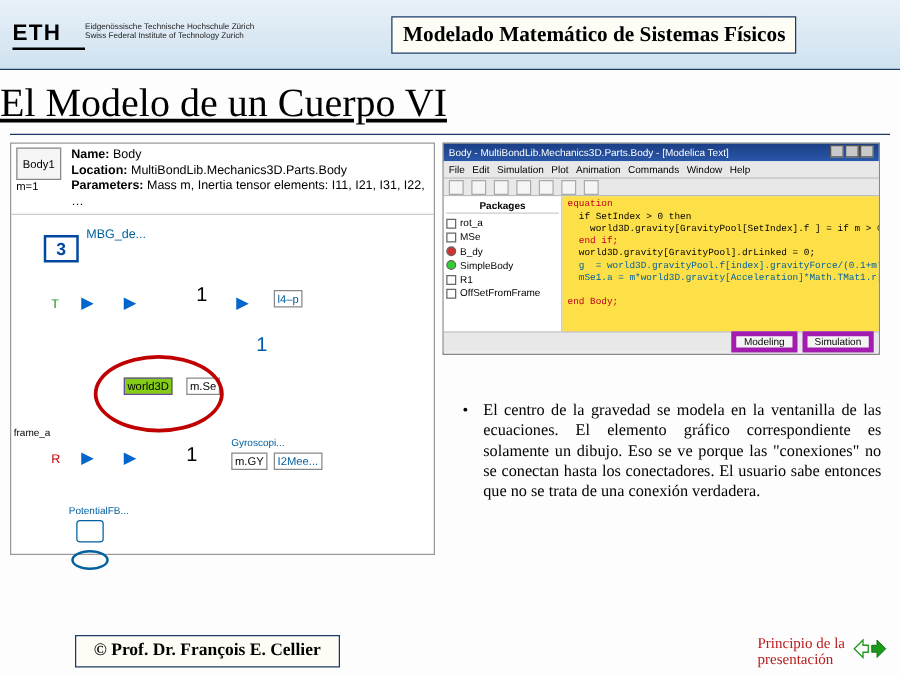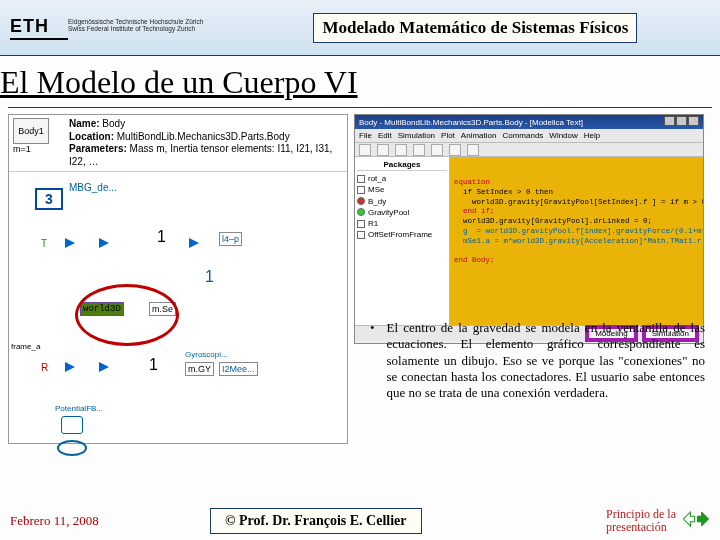--- a/index.html
+++ b/index.html
@@ -45,48 +45,48 @@
   }
   .left-panel {
     width: 340px;
     border: 1px solid #999;
     height: 330px;
     position: relative;
     background: #fff;
     font-family: Arial, sans-serif;
     font-size: 10px;
   }
-  .lp-header { padding: 3px 4px; border-bottom: 1px solid #ccc; display: flex; gap: 20px; }
+  .lp-header { padding: 3px 4px; border-bottom: 1px solid #ccc; display: flex; gap: 8px; }
   .lp-body-icon { width: 36px; height: 26px; border: 1px solid #888; font-size: 9px; display: flex; align-items: center; justify-content: center; background: #f5f5f5; }
   .lp-meta { font-size: 10px; line-height: 1.25; }
   .lp-meta b { font-weight: bold; }
   .lp-diagram { position: relative; width: 100%; height: calc(100% - 36px); }
   .diag-box { position: absolute; border: 1px solid #888; font-size: 9px; padding: 1px 2px; background: #fff; text-align: center; }
   .diag-label { position: absolute; font-size: 10px; }
   .diag-three { position: absolute; left: 26px; top: 16px; width: 28px; height: 22px; border: 2px solid #0048a0; color: #0048a0; font-weight: bold; display: flex; align-items: center; justify-content: center; font-size: 14px; }
   .red-ellipse { position: absolute; left: 66px; top: 112px; width: 104px; height: 62px; border: 3px solid #c00000; border-radius: 50%; }
   .diag-triangle { width: 0; height: 0; border-top: 5px solid transparent; border-bottom: 5px solid transparent; border-left: 10px solid #0066cc; display: inline-block; }
   .right-panel {
     width: 350px;
     border: 1px solid #888;
-    height: 230px;
+    height: 170px;
     position: relative;
     background: #eeeef2;
     font-family: Arial, sans-serif;
     font-size: 8px;
   }
   .rp-titlebar { background: linear-gradient(#1b3f86,#2a57a8); color: #fff; height: 14px; display: flex; align-items: center; padding: 0 4px; justify-content: space-between; }
   .rp-win-btns span { display: inline-block; width: 11px; height: 10px; background: #c9c9c9; margin-left: 1px; border: 1px solid #555; }
   .rp-menubar, .rp-toolbar { height: 14px; border-bottom: 1px solid #bbb; display: flex; align-items: center; gap: 6px; padding: 0 4px; background: #e8e8e8; font-size: 8px; }
   .rp-toolbar .tbtn { width: 12px; height: 12px; border: 1px solid #aaa; background: #f5f5f5; }
   .rp-body { display: flex; height: calc(100% - 60px); }
   .rp-tree { width: 95px; border-right: 1px solid #bbb; background: #fff; padding: 2px; font-size: 8px; line-height: 1.4; }
   .rp-tree .row { display: flex; align-items: center; gap: 3px; }
   .rp-tree .sq { width: 8px; height: 8px; border: 1px solid #666; display: inline-block; }
-  .rp-code { flex: 1; background: #eab308; padding: 21px 4px; font-family: "Courier New", monospace; font-size: 7.5px; line-height: 1.3; white-space: pre; overflow: hidden; }
+  .rp-code { flex: 1; background: #fde047; padding: 3px 4px; font-family: "Courier New", monospace; font-size: 7.5px; line-height: 1.3; white-space: pre; overflow: hidden; }
   .rp-code .kw { color: #c00020; }
   .rp-code .cm { color: #0060a0; }
   .rp-tabs { height: 16px; border-top: 1px solid #bbb; display: flex; justify-content: flex-end; align-items: center; gap: 4px; padding: 0 4px; font-size: 8px; background: #e8e8e8; }
   .rp-tabs span { border: 4px solid #a21caf; padding: 0 6px; background: #f4f4f4; }
   .bullet-text {
     position: absolute;
     left: 370px;
     top: 320px;
     width: 335px;
     font-size: 13px;
@@ -159,21 +159,21 @@
       <div class="diag-three">3</div>
       <div class="diag-label" style="left:60px;top:10px;color:#0060a0;">MBG_de...</div>
       <div class="diag-label" style="left:32px;top:66px;color:#1a8a1a;">T</div>
       <span class="diag-triangle" style="position:absolute;left:56px;top:66px;"></span>
       <span class="diag-triangle" style="position:absolute;left:90px;top:66px;"></span>
       <div class="diag-label" style="left:148px;top:56px;font-size:16px;">1</div>
       <span class="diag-triangle" style="position:absolute;left:180px;top:66px;"></span>
       <div class="diag-box" style="left:210px;top:60px;color:#0060a0;">l4–p</div>
 
       <div class="diag-label" style="left:196px;top:96px;font-size:16px;color:#0058b0;">1</div>
-      <div class="diag-box" style="left:71px;top:130px;background:#4d7c0f;border-color:#6a4aa0;font-family:Liberation Mono, monospace;">world3D</div>
+      <div class="diag-box" style="left:90px;top:130px;background:#84cc16;border-color:#6a4aa0;">world3D</div>
       <div class="diag-box" style="left:140px;top:130px;">m.Se</div>
       <div class="red-ellipse"></div>
 
       <div class="diag-label" style="left:2px;top:170px;font-size:8px;">frame_a</div>
       <div class="diag-label" style="left:32px;top:190px;color:#c00000;">R</div>
       <span class="diag-triangle" style="position:absolute;left:56px;top:190px;"></span>
       <span class="diag-triangle" style="position:absolute;left:90px;top:190px;"></span>
       <div class="diag-label" style="left:140px;top:184px;font-size:16px;">1</div>
       <div class="diag-label" style="left:176px;top:178px;font-size:8px;color:#0060a0;">Gyroscopi...</div>
       <div class="diag-box" style="left:176px;top:190px;">m.GY</div>
@@ -219,21 +219,21 @@
         <div class="row">
             <span class="sq"></span>
             <span>MSe</span>
           </div>
         <div class="row">
             <span class="sq" style="background:#cc3333;border-radius:50%;"></span>
             <span>B_dy</span>
           </div>
         <div class="row">
             <span class="sq" style="background:#33cc33;border-radius:50%;"></span>
-            <span>GravityPool</span>
+            <span>SimpleBody</span>
           </div>
         <div class="row">
             <span class="sq"></span>
             <span>R1</span>
           </div>
         <div class="row">
             <span class="sq"></span>
             <span>OffSetFromFrame</span>
           </div>
       </div>
@@ -253,21 +253,20 @@
     </div>
   </div>
 </div>
 
 <div class="bullet-text">
   <span class="dot">•</span>
   <span>El centro de la gravedad se modela en la ventanilla de las ecuaciones.  El elemento gráfico correspondiente es solamente un dibujo. Eso se ve porque las "conexiones" no se conectan hasta los conectadores.  El usuario sabe entonces que no se trata de una conexión verdadera.</span>
 </div>
 
 <div class="footer">
-  <div class="footer-date">Febrero 11, 2008</div>
   <div class="footer-author-box">© Prof. Dr. François E. Cellier</div>
   <div class="footer-link">
     <span style="white-space:pre-line;">Principio de la
 presentación</span>
     <span class="nav-arrows">
       <svg viewBox="0 0 40 24">
           <path d="M12 2 L2 12 L12 22 L12 16 L18 16 L18 8 L12 8 Z" fill="none" stroke="#1a9a1a" stroke-width="1.5"></path>
           <path d="M28 2 L38 12 L28 22 L28 16 L22 16 L22 8 L28 8 Z" fill="#1a9a1a" stroke="#0a6a0a" stroke-width="1"></path>
         </svg>
     </span>

